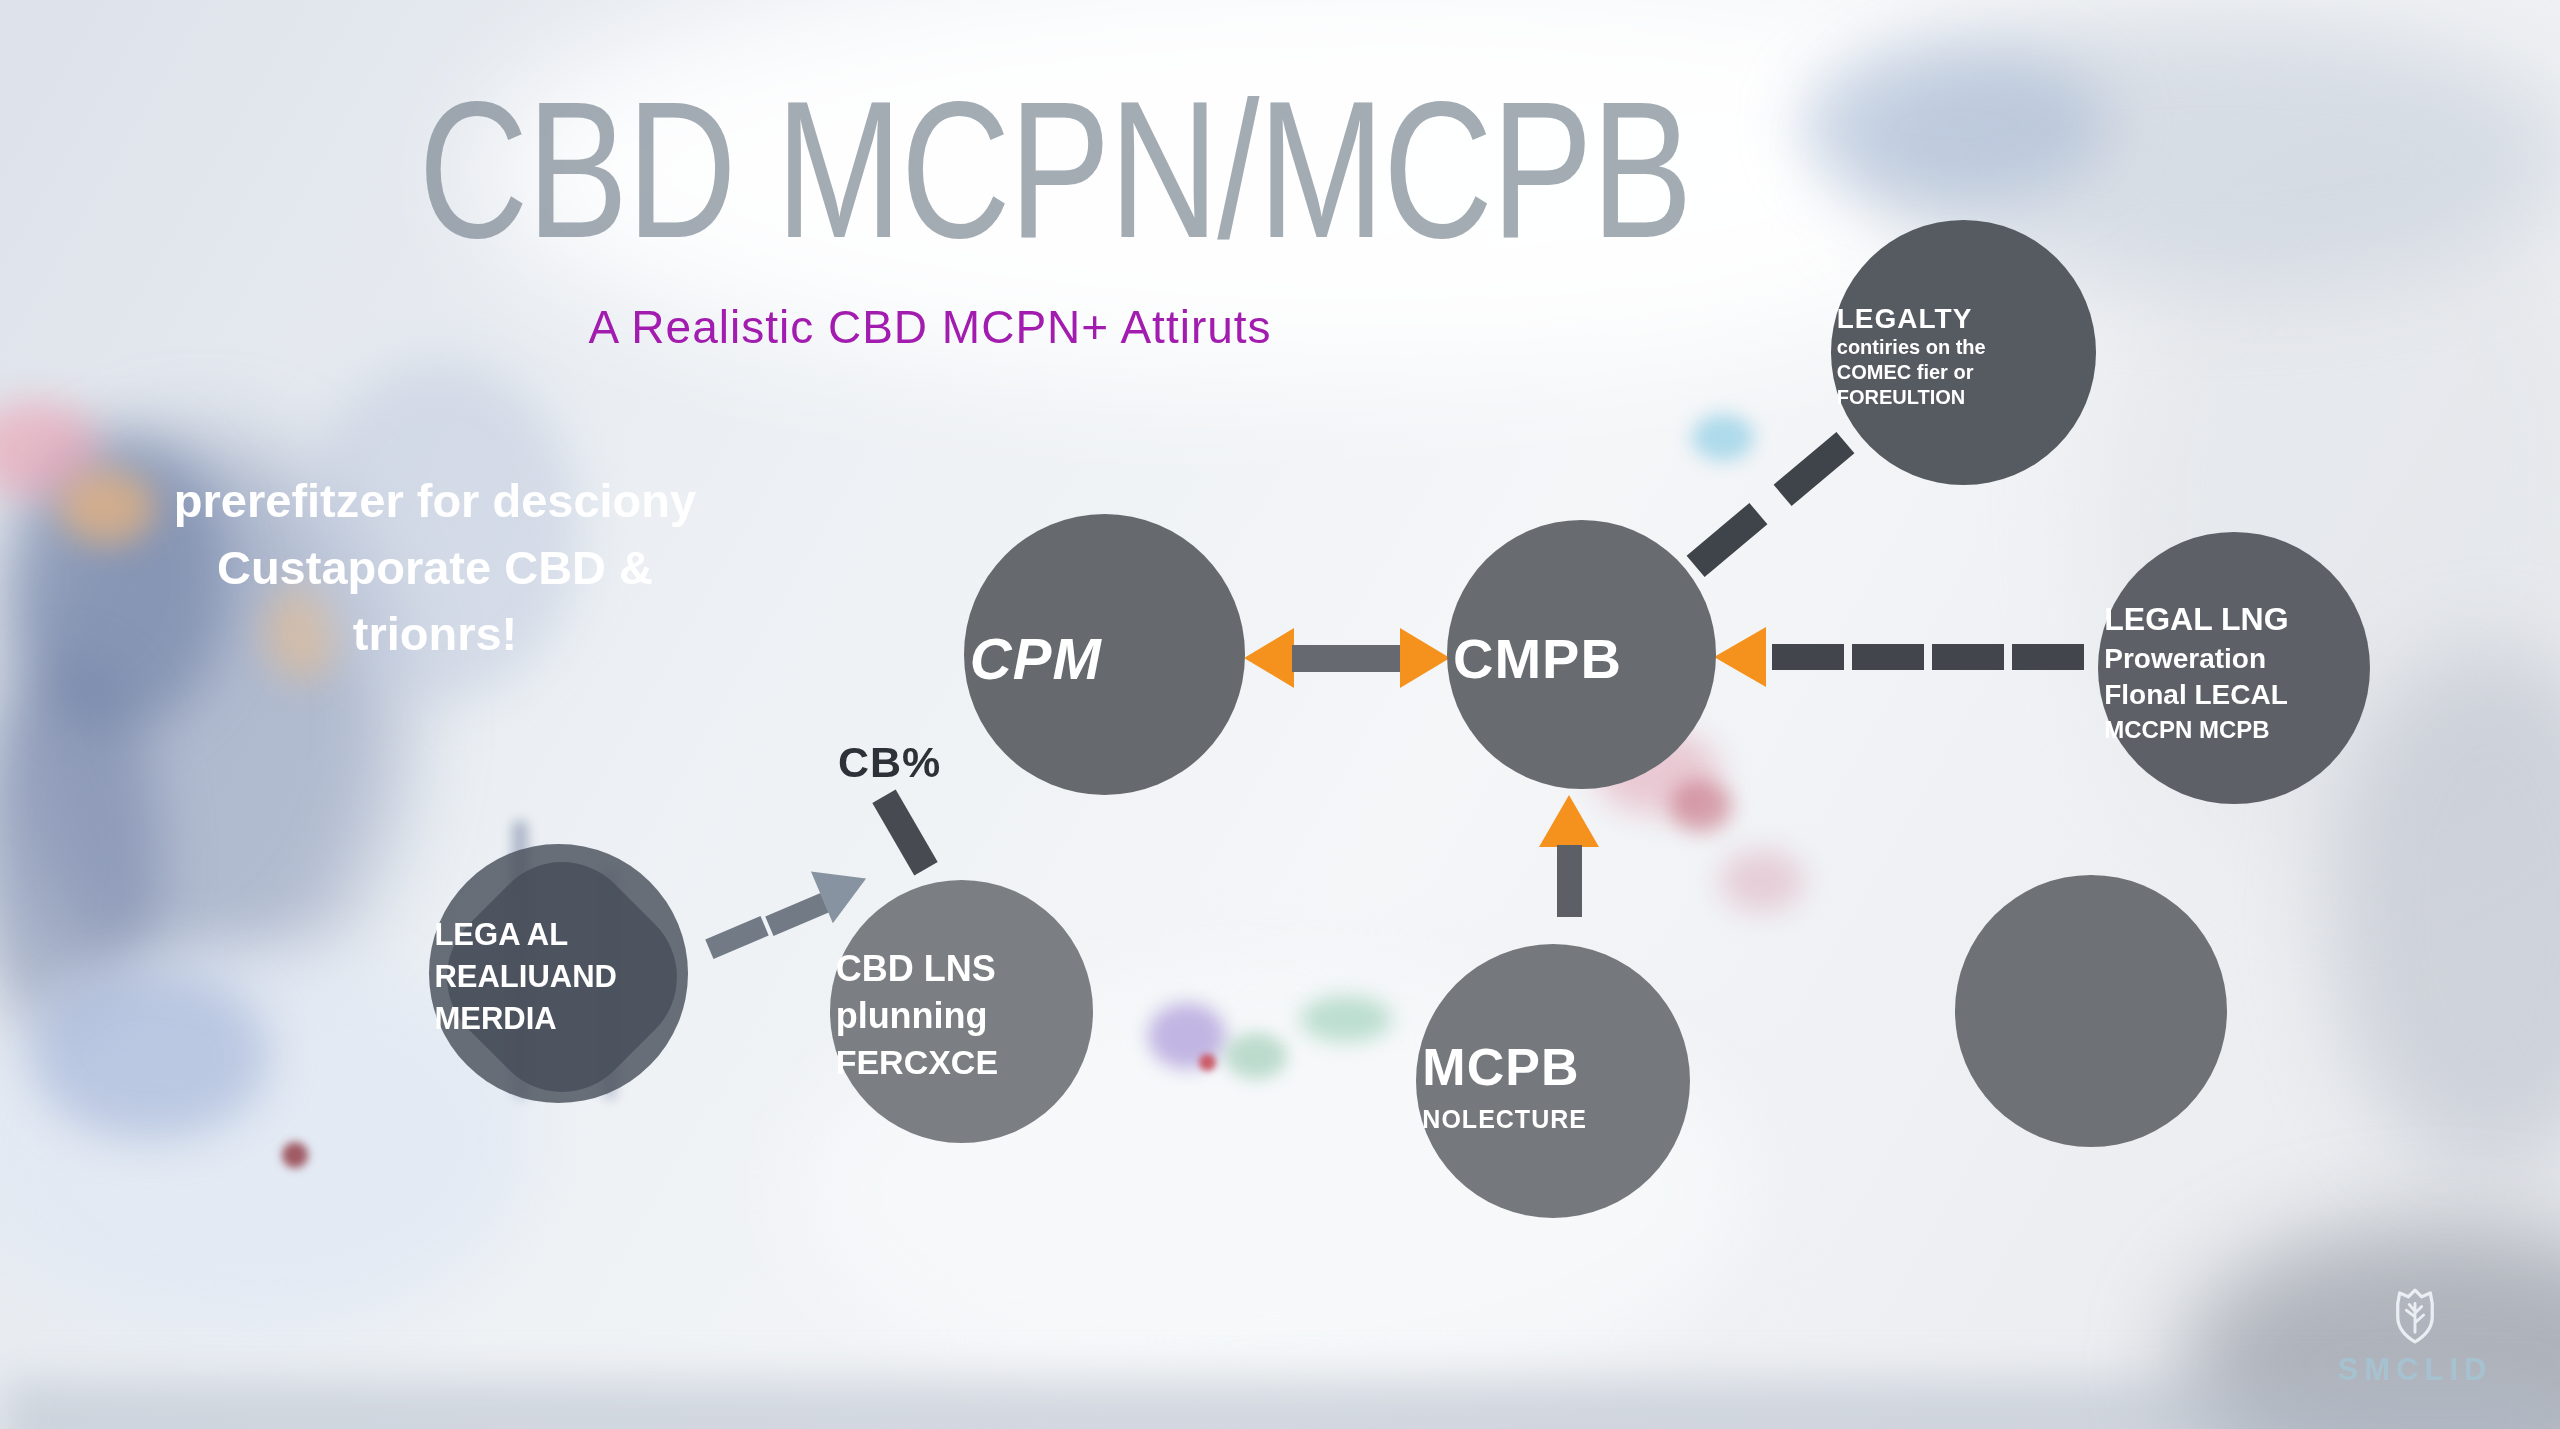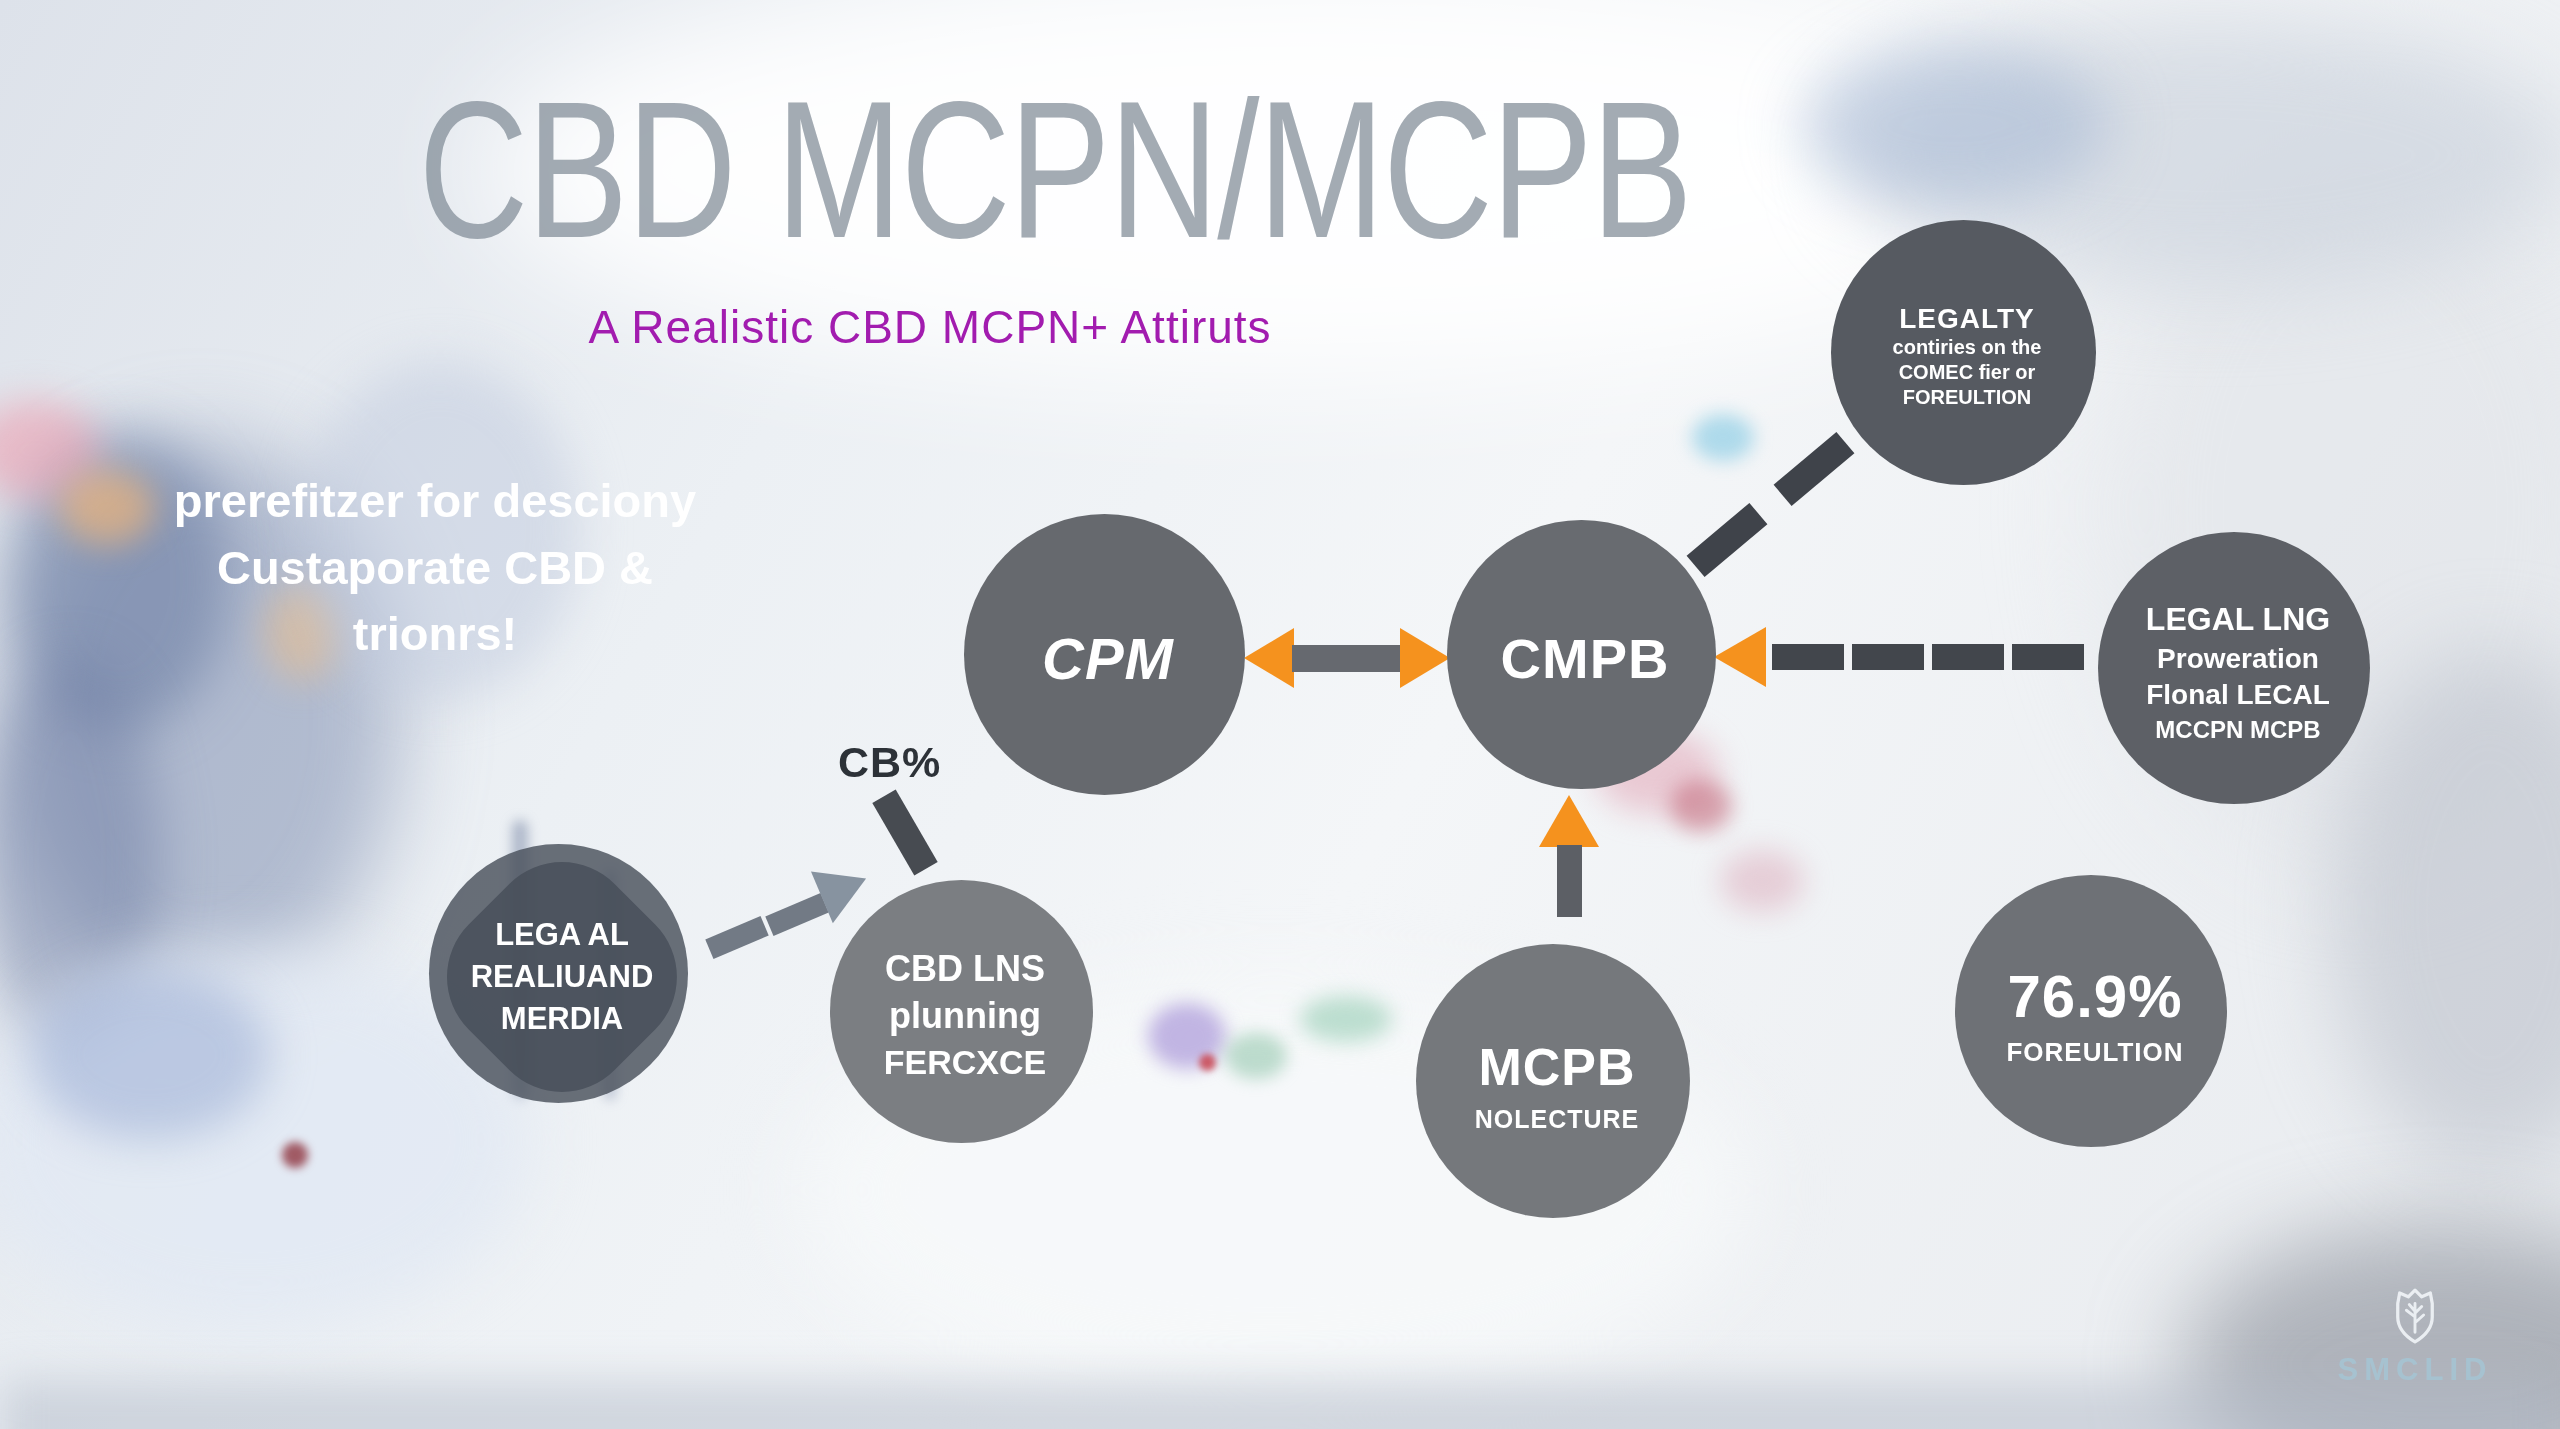--- a/index.html
+++ b/index.html
@@ -42,21 +42,21 @@
   
   .title{position:absolute;left:55px;top:72px;width:2000px;text-align:center;
     font-size:195px;line-height:1;font-weight:400;color:rgba(128,138,150,.72);white-space:nowrap;}
   .title>span{display:inline-block;transform:scaleX(.78);transform-origin:center;letter-spacing:-2px;}
   .subtitle{position:absolute;left:330px;top:300px;width:1200px;text-align:center;
     font-size:46px;font-weight:500;color:#a21caf;letter-spacing:1px;white-space:nowrap;}
   .tagline{position:absolute;left:35px;top:468px;width:800px;text-align:center;
     font-size:47px;font-weight:700;color:#ffffff;line-height:1.42;}
 
   
-  .node{position:absolute;display:flex;align-items:center;justify-content:center;text-align:center;}
+  .node{position:absolute;display:flex;align-items:center;justify-content:center;}
   .squircle{position:absolute;width:71%;height:71%;left:14.5%;top:14.5%;
     background:var(--outer);transform:rotate(45deg);border-radius:36%;}
   .ncircle{position:absolute;inset:4% 6.5% 6.5% 4%;border-radius:50%;background:var(--inner);}
   .ncontent{position:relative;color:#fff;z-index:2;width:88%;}
   .n-big{font-weight:700;letter-spacing:1px;}
   .n-line{font-weight:700;}
   .n-sub{font-weight:700;letter-spacing:1px;}
 
   
   .bar{position:absolute;background:#66696f;}
@@ -200,24 +200,20 @@
   <div class="ncircle"></div>
   <div class="ncontent">
     <div class="n-big" style="font-size:52px;">MCPB</div>
     <div class="n-sub" style="font-size:25px;margin-top:8px;">NOLECTURE</div>
   </div>
 </div>
 
 <div class="node" style="left:1943px;top:863px;width:304px;height:304px;--outer:#42464d;--inner:#6e7176;">
   <div class="squircle"></div>
   <div class="ncircle"></div>
-  <div class="ncontent">
-    <div class="n-big" style="font-size:60px;">76.9%</div>
-    <div class="n-sub" style="font-size:26px;margin-top:6px;">FOREULTION</div>
-  </div>
 </div>
 
 <div class="logo">
   <svg width="46" height="56" viewBox="0 0 48 58">
     <path d="M24 2 L31 9 L40 5 L42 16 L42 30 C42 42 34 50 24 56 C14 50 6 42 6 30 L6 16 L8 5 L17 9 Z" fill="none" stroke="rgba(244,248,251,.85)" stroke-width="3.4" stroke-linejoin="round"></path>
     <path d="M24 16 L24 46 M24 30 L15 23 M24 36 L33 28 M24 24 L18 17 M24 26 L31 19" fill="none" stroke="rgba(244,248,251,.85)" stroke-width="3" stroke-linecap="round"></path>
   </svg>
   <div class="logo-text">SMCLID</div>
 </div>
 

